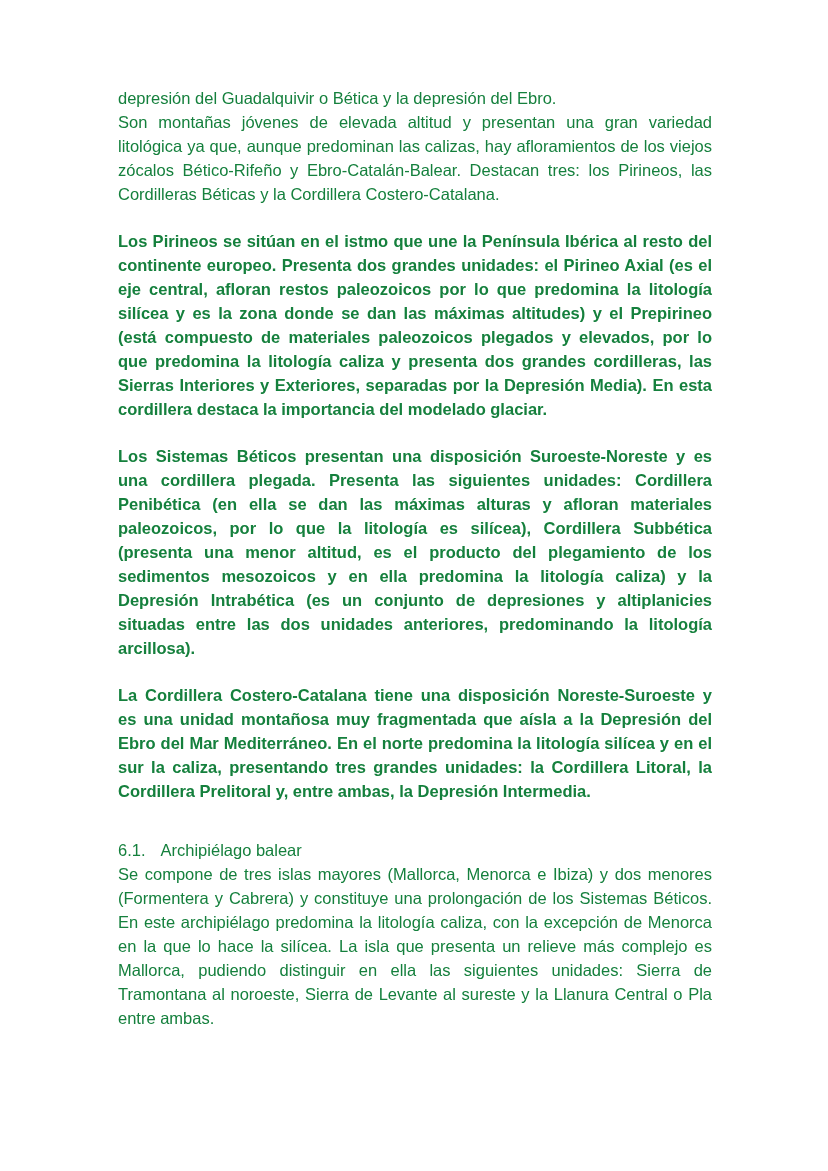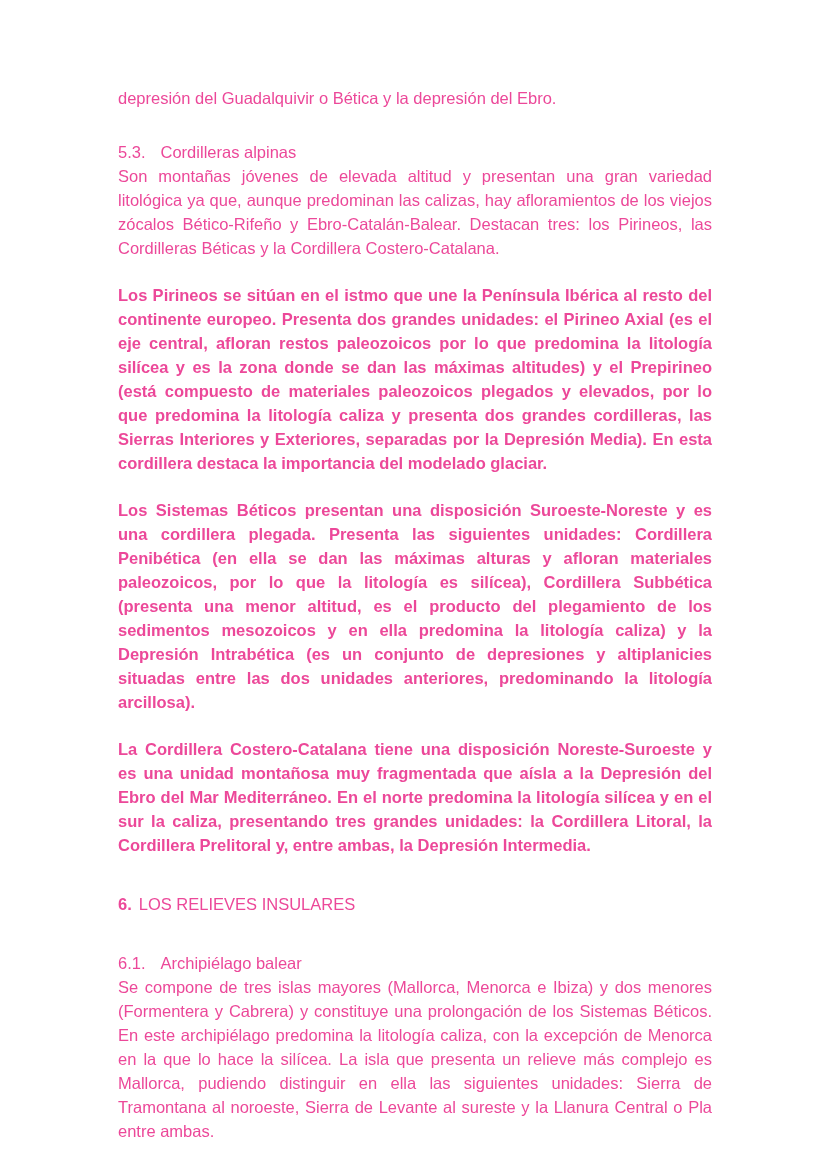--- a/index.html
+++ b/index.html
@@ -8,21 +8,21 @@
     padding: 0;
     background: #ffffff;
   }
   .page {
     position: relative;
     width: 778px;
     height: 1171px;
     background: #ffffff;
     overflow: hidden;
     font-family: "Liberation Sans", sans-serif;
-    color: #ec4899;
+    color: #15803d;
   }
   .content {
     position: absolute;
     left: 118px;
     top: 86px;
     width: 594px;
     font-size: 16.5px;
     line-height: 24px;
     text-align: justify;
   }
@@ -55,35 +55,29 @@
   .h-61 { margin-top: 35px; }
 </style>
 </head>
 <body>
 
 <div class="page">
   <div class="content">
 
     <p>depresión del Guadalquivir o Bética y la depresión del Ebro.</p>
 
-    <h2 class="heading h-53">
-      <span class="hnum">5.3.</span><span>Cordilleras alpinas</span>
-    </h2>
 
     <p>Son montañas jóvenes de elevada altitud y presentan una gran variedad litológica ya que, aunque predominan las calizas, hay afloramientos de los viejos zócalos Bético-Rifeño y Ebro-Catalán-Balear. Destacan tres: los Pirineos, las Cordilleras Béticas y la Cordillera Costero-Catalana.</p>
 
     <p class="para-gap">Los Pirineos se sitúan en el istmo que une la Península Ibérica al resto del continente europeo. Presenta dos grandes unidades: el Pirineo Axial (es el eje central, afloran restos paleozoicos por lo que predomina la litología silícea y es la zona donde se dan las máximas altitudes) y el Prepirineo (está compuesto de materiales paleozoicos plegados y elevados, por lo que predomina la litología caliza y presenta dos grandes cordilleras, las Sierras Interiores y Exteriores, separadas por la Depresión Media). En esta cordillera destaca la importancia del modelado glaciar.</p>
 
     <p class="para-gap">Los Sistemas Béticos presentan una disposición Suroeste-Noreste y es una cordillera plegada. Presenta las siguientes unidades: Cordillera Penibética (en ella se dan las máximas alturas y afloran materiales paleozoicos, por lo que la litología es silícea), Cordillera Subbética (presenta una menor altitud, es el producto del plegamiento de los sedimentos mesozoicos y en ella predomina la litología caliza) y la Depresión Intrabética (es un conjunto de depresiones y altiplanicies situadas entre las dos unidades anteriores, predominando la litología arcillosa).</p>
 
     <p class="para-gap">La Cordillera Costero-Catalana tiene una disposición Noreste-Suroeste y es una unidad montañosa muy fragmentada que aísla a la Depresión del Ebro del Mar Mediterráneo. En el norte predomina la litología silícea y en el sur la caliza, presentando tres grandes unidades: la Cordillera Litoral, la Cordillera Prelitoral y, entre ambas, la Depresión Intermedia.</p>
 
-    <h2 class="heading h-main h-6">
-      <span class="hnum">6.</span><span>LOS RELIEVES INSULARES</span>
-    </h2>
 
     <h2 class="heading h-61">
       <span class="hnum">6.1.</span><span>Archipiélago balear</span>
     </h2>
 
     <p>Se compone de tres islas mayores (Mallorca, Menorca e Ibiza) y dos menores (Formentera y Cabrera) y constituye una prolongación de los Sistemas Béticos. En este archipiélago predomina la litología caliza, con la excepción de Menorca en la que lo hace la silícea. La isla que presenta un relieve más complejo es Mallorca, pudiendo distinguir en ella las siguientes unidades: Sierra de Tramontana al noroeste, Sierra de Levante al sureste y la Llanura Central o Pla entre ambas.</p>
 
   </div>
 </div>
 

